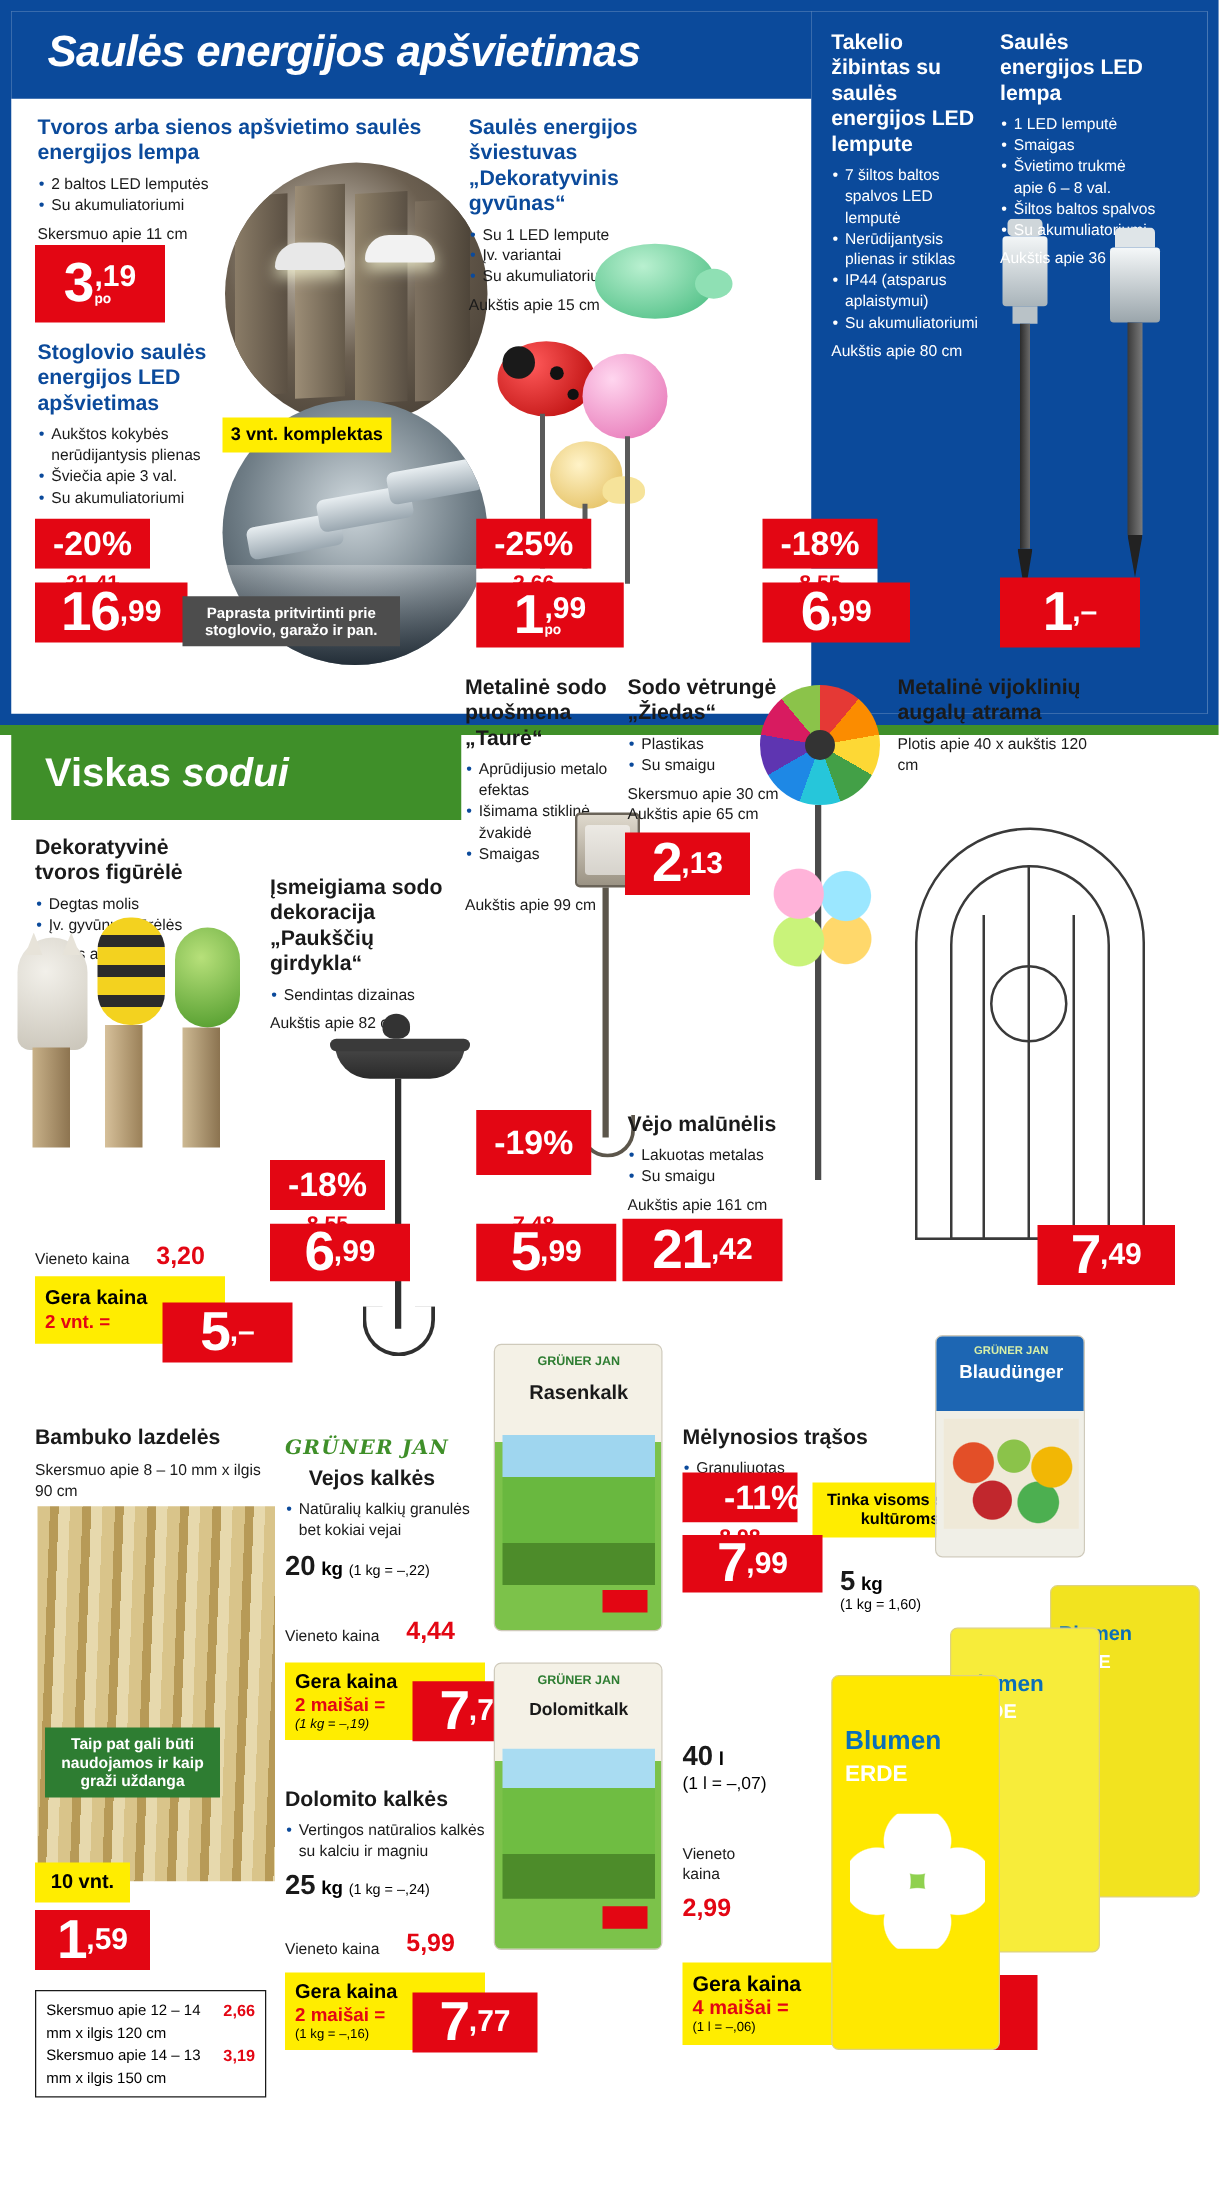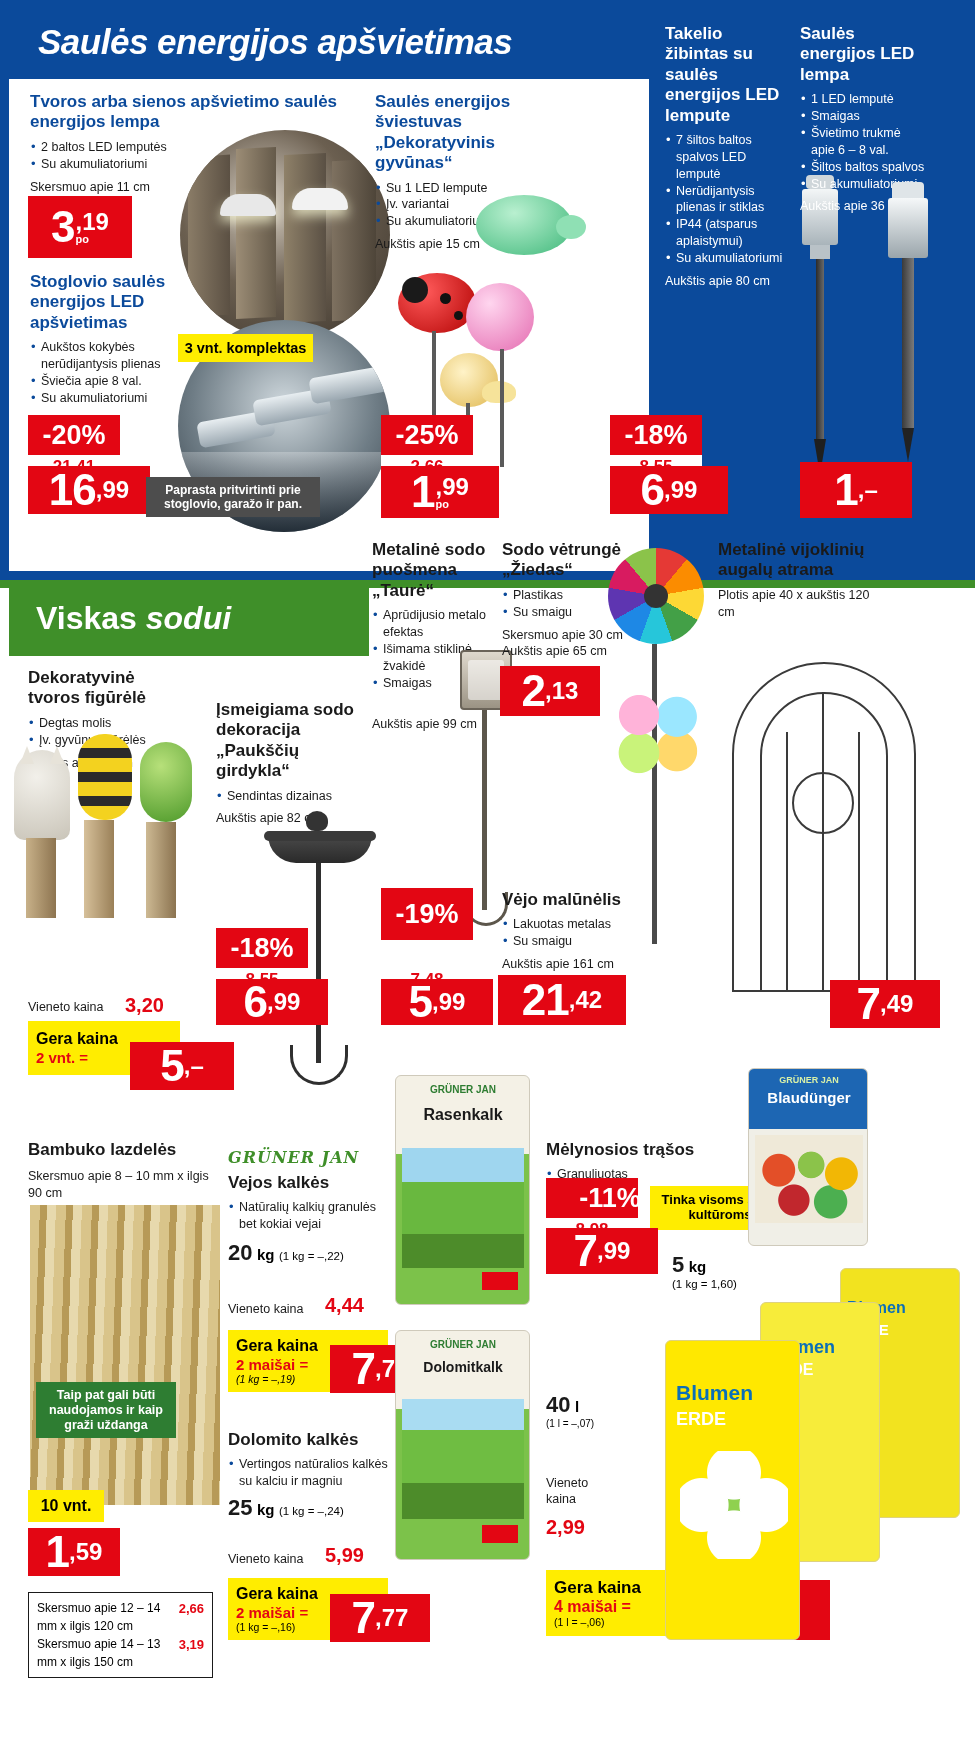--- a/index.html
+++ b/index.html
@@ -154,21 +154,21 @@
     <span style="display:flex;flex-direction:column;align-items:flex-start;margin-left:1px;">
       <span class="price-cent">,19</span>
       <span class="price-sub">po</span>
     </span>
   </div>
 
   <div style="position:absolute;left:30px;top:272px;width:160px;">
     <div class="h2">Stoglovio saulės energijos LED apšvietimas</div>
     <ul class="bul">
       <li>Aukštos kokybės nerūdijantysis plienas</li>
-      <li>Šviečia apie 8 val.</li>
+      <li>Šviečia apie 3 val.</li>
       <li>Su akumuliatoriumi</li>
     </ul>
   </div>
   <div class="ph circ" style="left:178px;top:320px;width:212px;height:212px;background:
        radial-gradient(circle at 50% 40%, #cfd8dd 0%, #6f7d86 55%, #2f3b44 100%);">
     <div style="position:absolute;left:20px;top:96px;width:76px;height:26px;background:linear-gradient(180deg,#e8eef1,#9aa7b0);border-radius:6px;transform:rotate(-10deg);"></div>
     <div style="position:absolute;left:76px;top:74px;width:76px;height:26px;background:linear-gradient(180deg,#e8eef1,#9aa7b0);border-radius:6px;transform:rotate(-10deg);"></div>
     <div style="position:absolute;left:132px;top:52px;width:76px;height:26px;background:linear-gradient(180deg,#e8eef1,#9aa7b0);border-radius:6px;transform:rotate(-10deg);"></div>
     <div style="position:absolute;left:0;top:132px;width:212px;height:80px;background:linear-gradient(180deg,rgba(255,255,255,.25),rgba(20,30,40,.75));"></div>
   </div>
@@ -418,21 +418,21 @@
       <span class="rp">2,66</span>
     </div>
     <div class="row">
       <span>Skersmuo apie 14 – 13 mm x ilgis 150 cm</span>
       <span class="rp">3,19</span>
     </div>
   </div>
 
   <div style="position:absolute;left:228px;top:1148px;width:160px;">
     <div class="script">GRÜNER JAN</div>
-    <div class="h2g" style="margin-top:6px;">Vejos kalkės</div>
+    <div class="h2g" style="margin-top:6px;margin-left:19px;">Vejos kalkės</div>
     <ul class="bul">
       <li>Natūralių kalkių granulės bet kokiai vejai</li>
     </ul>
   </div>
   <div style="position:absolute;left:228px;top:1240px;">
     <span class="bigqty">20</span>
     <span style="font-size:15px;font-weight:bold;">kg</span>
     <span style="font-size:11.5px;">(1 kg = –,22)</span>
   </div>
   <div class="label-sm" style="position:absolute;left:228px;top:1302px;">Vieneto kaina</div>
@@ -508,21 +508,21 @@
       radial-gradient(circle at 52% 34%, #8bc34a 0 16%, transparent 17%),
       radial-gradient(circle at 80% 44%, #f2b705 0 16%, transparent 17%),
       radial-gradient(circle at 36% 74%, #c1272d 0 16%, transparent 17%),
       radial-gradient(circle at 70% 76%, #4caf50 0 16%, transparent 17%),
       #efe9d8;"></div>
   </div>
 
   <div style="position:absolute;left:546px;top:1392px;">
     <span class="bigqty">40</span>
     <span style="font-size:15px;font-weight:bold;">l</span>
-    <div style="font-size:10px;">(1 l = –,07)</div>
+    <div style="font-size:14px;">(1 l = –,07)</div>
   </div>
   <div class="label-sm" style="position:absolute;left:546px;top:1476px;width:60px;line-height:1.25;">Vieneto kaina</div>
   <div class="unitprice" style="position:absolute;left:546px;top:1516px;">2,99</div>
   <div class="yellow-tag" style="left:546px;top:1570px;width:170px;height:66px;flex-direction:column;align-items:flex-start;padding-left:8px;justify-content:center;">
     <span style="font-size:17px;">Gera kaina</span>
     <span style="font-size:16px;color:#e30613;">4 maišai =</span>
     <span style="font-size:10.5px;font-weight:normal;">(1 l = –,06)</span>
   </div>
   <div class="price-red" style="left:690px;top:1580px;width:140px;height:60px;">
     <span class="price-num">10</span>

